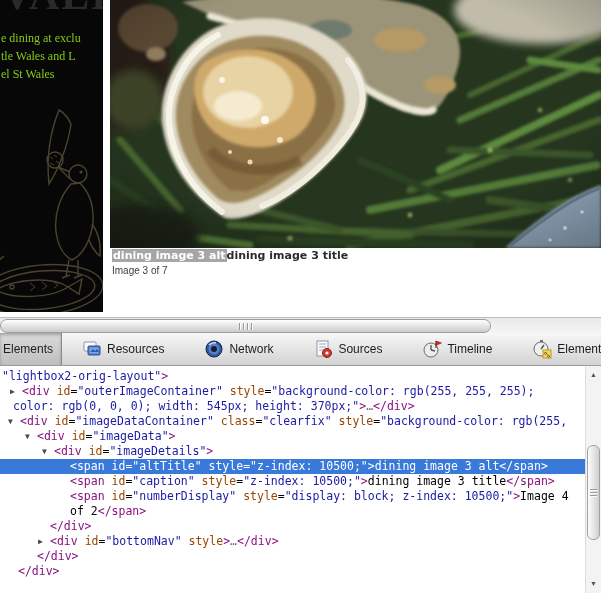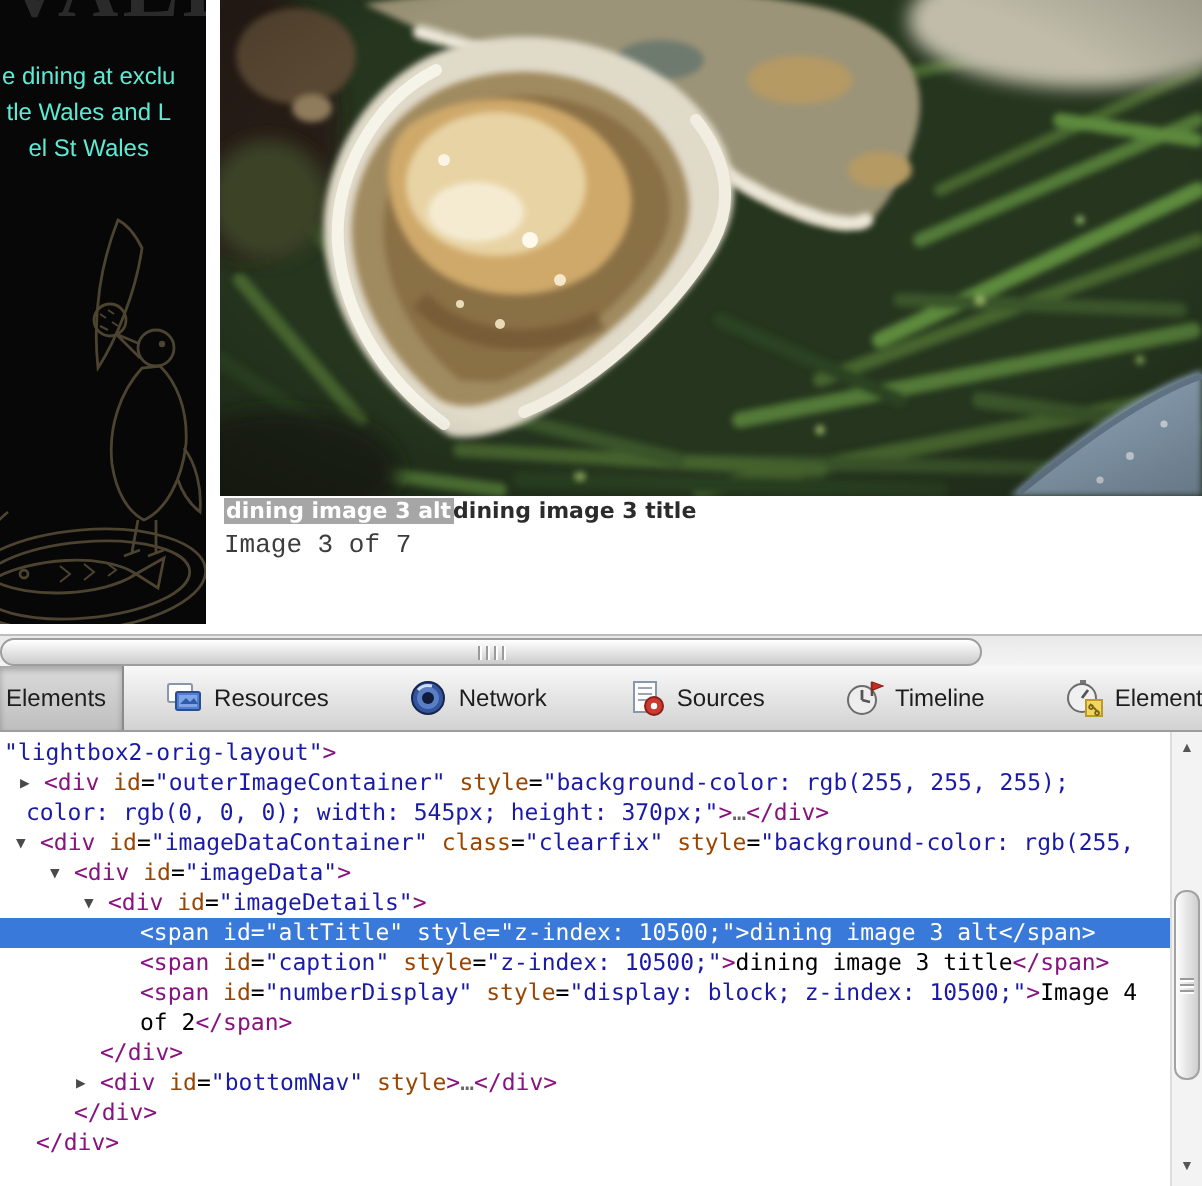--- a/index.html
+++ b/index.html
@@ -7,31 +7,31 @@
               font-family:"Liberation Sans", sans-serif; }
   #stage { position:relative; width:601px; height:593px; background:#fff; }
 
   
   #sidebar { position:absolute; left:0; top:0; width:103px; height:312px;
              background:#070707; overflow:hidden; }
   .brand { font-family:"Liberation Serif", serif; font-weight:bold; font-size:42px;
            letter-spacing:2px; color:#2a2a2a; margin-top:-29px; margin-left:2px;
            white-space:nowrap; }
   .tagline { position:absolute; left:1px; top:29px; font-size:12px; line-height:18px;
-             color:#5eead4; white-space:nowrap; font-family:Liberation Sans, sans-serif;text-align:center; }
+             color:#84cc16; white-space:nowrap; font-family:Liberation Serif, serif; }
   #logo { position:absolute; left:0; top:104px; }
 
   #photo { position:absolute; left:110px; top:0; width:491px; height:248px; display:block; }
 
   #caption-line { position:absolute; left:112px; top:249px; font-family:"DejaVu Sans", sans-serif;
                   font-size:11px; font-weight:bold; white-space:nowrap; }
   .cap-alt { background:#a6a6a6; color:#fff; padding:0 1px; }
   .cap-title { color:#2b2b2b; }
-  #counter { position:absolute; left:112px; top:265px; font-family:Liberation Mono, monospace;
-             font-size:13px; color:#3c3c3c; }
+  #counter { position:absolute; left:112px; top:265px; font-family:Liberation Sans, sans-serif;
+             font-size:10px; color:#3c3c3c; }
 
   
   #hscroll { position:absolute; left:0; top:317px; width:601px; height:16px;
              background:linear-gradient(#e9e9e9,#f4f4f4); border-top:1px solid #bdbdbd; }
   .hthumb { position:absolute; left:0; top:1px; width:491px; height:14px;
             border:1px solid #9e9e9e; border-radius:7px;
             background:linear-gradient(#ffffff,#cbcbcb); }
   .hgrip { position:absolute; left:50%; top:3px; margin-left:-7px; width:14px; height:7px;
            background:repeating-linear-gradient(90deg,#9a9a9a 0 1px,#fdfdfd 1px 2px,transparent 2px 4px); }
 

